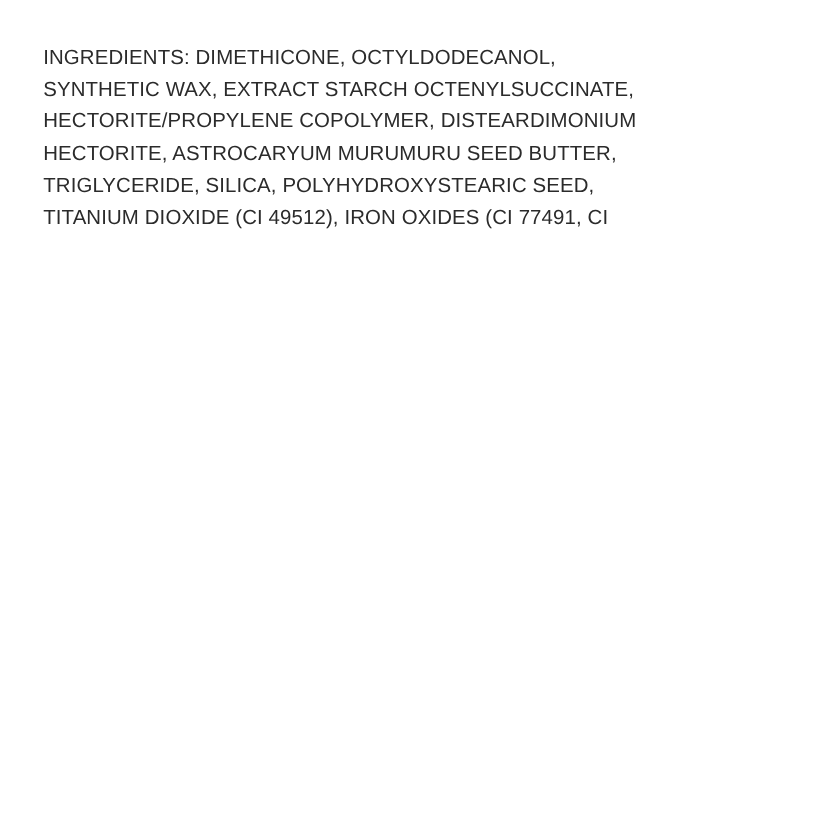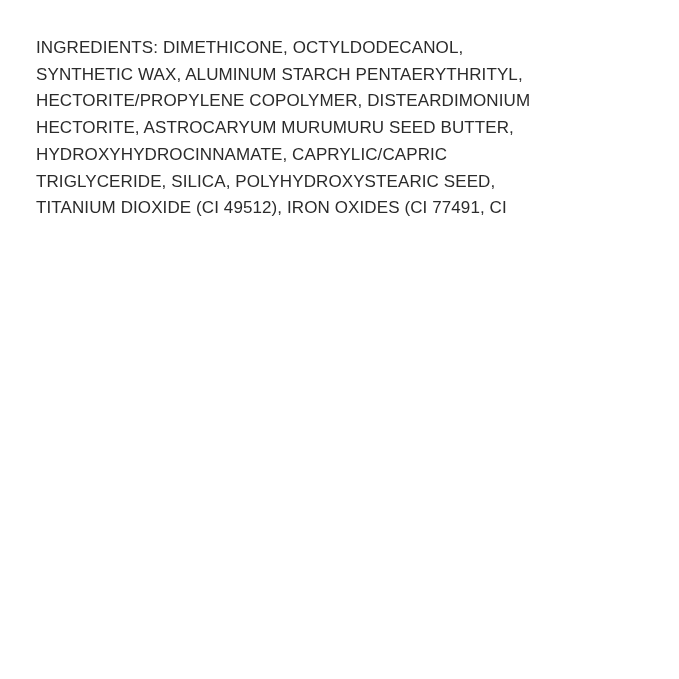--- a/index.html
+++ b/index.html
@@ -29,19 +29,18 @@
     color: #2b2b2b;
     white-space: nowrap;
     font-weight: 400;
   }
 </style>
 </head>
 <body>
 
 <main class="ingredients-panel">
   <p class="ingredients-line">INGREDIENTS: DIMETHICONE, OCTYLDODECANOL,</p>
-  <p class="ingredients-line">SYNTHETIC WAX, ALUMINUM STARCH PENTAERYTHRITYL,</p>
+  <p class="ingredients-line">SYNTHETIC WAX, EXTRACT STARCH OCTENYLSUCCINATE,</p>
   <p class="ingredients-line">HECTORITE/PROPYLENE COPOLYMER, DISTEARDIMONIUM</p>
   <p class="ingredients-line">HECTORITE, ASTROCARYUM MURUMURU SEED BUTTER,</p>
-  <p class="ingredients-line">HYDROXYHYDROCINNAMATE, CAPRYLIC/CAPRIC</p>
   <p class="ingredients-line">TRIGLYCERIDE, SILICA, POLYHYDROXYSTEARIC SEED,</p>
   <p class="ingredients-line">TITANIUM DIOXIDE (CI 49512), IRON OXIDES (CI 77491, CI</p>
 </main>
 
 </body></html>

